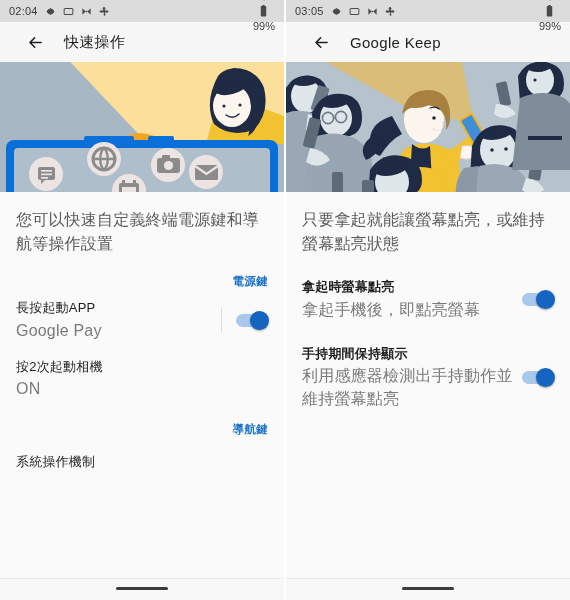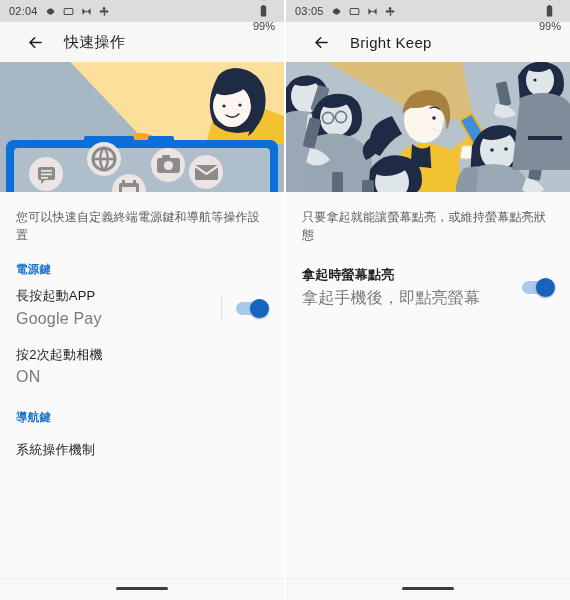--- a/index.html
+++ b/index.html
@@ -37,26 +37,26 @@
     font-size:15px; color:#1f1f1f; margin-left:16px; letter-spacing:.3px;
   }
 
   
   .hero{ width:100%; height:130px; display:block; }
   .hero svg{ display:block; width:100%; height:130px; }
 
   
   .body{ background:#fafafa; padding:0 0 0 0; }
   .intro{
-    font-size:12px; color:#5a5a5a; line-height:1.5;
+    font-size:16px; color:#5a5a5a; line-height:1.5;
     padding:16px 16px 4px 16px; letter-spacing:.2px;
   }
   .section-head{
     font-size:11.5px; color:#1a73c8; font-weight:bold;
-    padding:14px 16px 2px 16px; letter-spacing:.3px;
+    padding:14px 16px 2px 16px; letter-spacing:.3px;text-align:right;
   }
   .row{
     display:flex; align-items:center; padding:8px 14px 8px 16px; min-height:44px;
     position:relative;
   }
   .row-texts{ flex:1 1 auto; min-width:0; }
   .row-title{ font-size:13px; color:#1f1f1f; line-height:1.35; letter-spacing:.2px; }
   .row-sub{ font-size:16px; color:#7a7a7a; line-height:1.45; margin-top:2px; letter-spacing:.2px; }
   .row-divider{
     width:1px; height:26px; background:#dedede; margin:0 14px 0 8px; flex:0 0 auto;
@@ -289,21 +289,21 @@
         <span class="sb-batt-txt">99%</span>
       </span>
     </div>
 
     <div class="appbar">
       <div class="back-btn">
         <svg width="19" height="19" viewBox="0 0 24 24">
             <path fill="none" stroke="#1f1f1f" stroke-width="2" stroke-linecap="round" stroke-linejoin="round" d="M19 12H5m0 0l6-6m-6 6l6 6"></path>
           </svg>
       </div>
-      <div class="appbar-title">Bright Keep</div>
+      <div class="appbar-title">Google Keep</div>
     </div>
 
     <div class="hero">
       <svg viewBox="0 0 284 130" preserveAspectRatio="none">
         <rect x="0" y="0" width="284" height="130" fill="#b6c3cd"></rect>
 
         <path d="M40 0 L176 0 L172 58 L122 46 Z" fill="#d9bd79"></path>
         <path d="M176 0 L172 58 L190 72 L176 0z" fill="#d9bd79"></path>
 
         <g>
@@ -399,20 +399,29 @@
           <div class="row-title" style="font-weight:bold">拿起時螢幕點亮</div>
           <div class="row-sub">拿起手機後，即點亮螢幕</div>
         </div>
         <div class="switch">
             <span class="knob"></span>
           </div>
       </div>
 
       <div style="height:8px"></div>
 
+      <div class="row">
+        <div class="row-texts">
+          <div class="row-title" style="font-weight:bold">手持期間保持顯示</div>
+          <div class="row-sub">利用感應器檢測出手持動作並維持螢幕點亮</div>
+        </div>
+        <div class="switch">
+            <span class="knob"></span>
+          </div>
+      </div>
     </div>
 
     <div class="navbar">
       <div class="nav-pill"></div>
     </div>
   </div>
 
 </div>
 
 </body></html>

